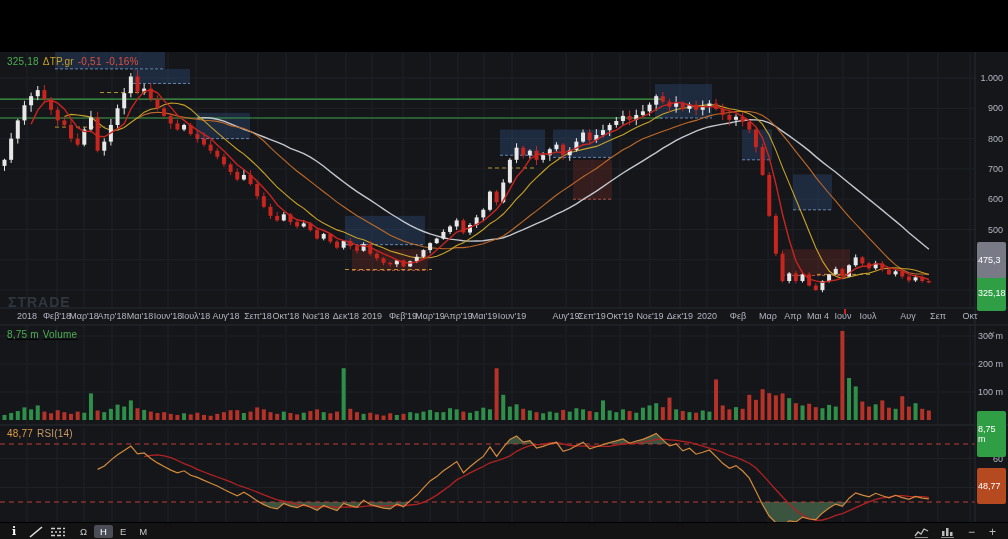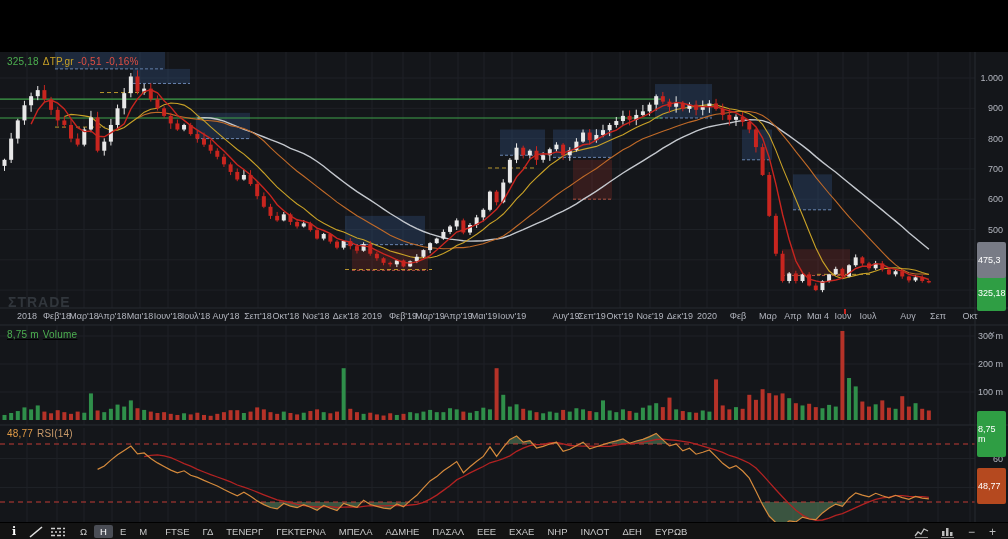--- a/index.html
+++ b/index.html
@@ -739,35 +739,20 @@
           <line x1="1" y1="9.5" x2="15" y2="9.5" stroke="#cfcfcf" stroke-width="1.4" stroke-dasharray="4,2"></line>
         </svg>
       </div>
     </div>
     <div class="tb-group" id="tf-group">
         <div class="tb-btn">Ω</div>
         <div class="tb-btn active">Η</div>
         <div class="tb-btn">Ε</div>
         <div class="tb-btn">Μ</div>
       </div>
-    <div class="tb-group" id="ticker-group">
-        <div class="tb-btn">FTSE</div>
-        <div class="tb-btn">ΓΔ</div>
-        <div class="tb-btn">ΤΕΝΕΡΓ</div>
-        <div class="tb-btn">ΓΕΚΤΕΡΝΑ</div>
-        <div class="tb-btn">ΜΠΕΛΑ</div>
-        <div class="tb-btn">ΑΔΜΗΕ</div>
-        <div class="tb-btn">ΠΑΣΑΛ</div>
-        <div class="tb-btn">ΕΕΕ</div>
-        <div class="tb-btn">ΕΧΑΕ</div>
-        <div class="tb-btn">ΝΗΡ</div>
-        <div class="tb-btn">ΙΝΛΟΤ</div>
-        <div class="tb-btn">ΔΕΗ</div>
-        <div class="tb-btn">ΕΥΡΩΒ</div>
-      </div>
     <div class="tb-right">
       <div class="tb-icon">
         <svg width="15" height="12">
           <polyline points="1,10 4,6 7,8 10,3 14,5" fill="none" stroke="#bdbdbd" stroke-width="1.3"></polyline>
           <line x1="1" y1="11.5" x2="14" y2="11.5" stroke="#8a8a8a" stroke-width="1"></line>
         </svg>
       </div>
       <div class="tb-icon">
         <svg width="15" height="12">
           <rect x="2" y="5" width="2.5" height="5" fill="#bdbdbd"></rect>

